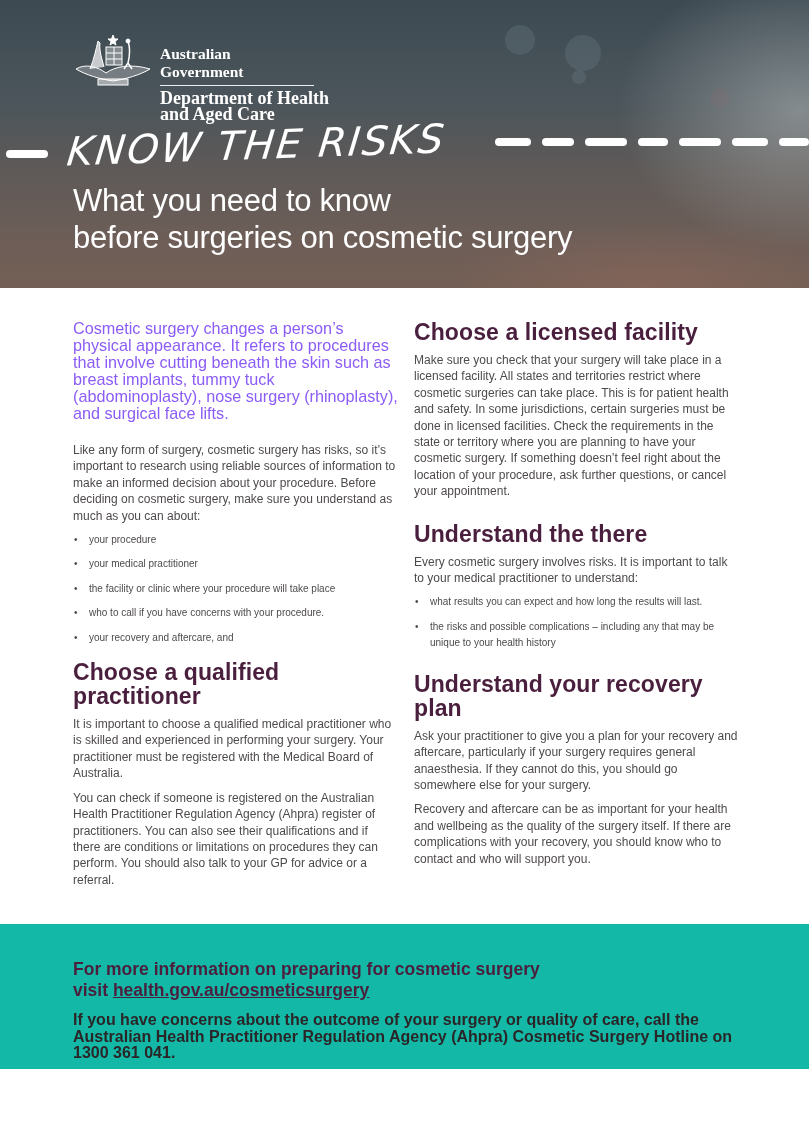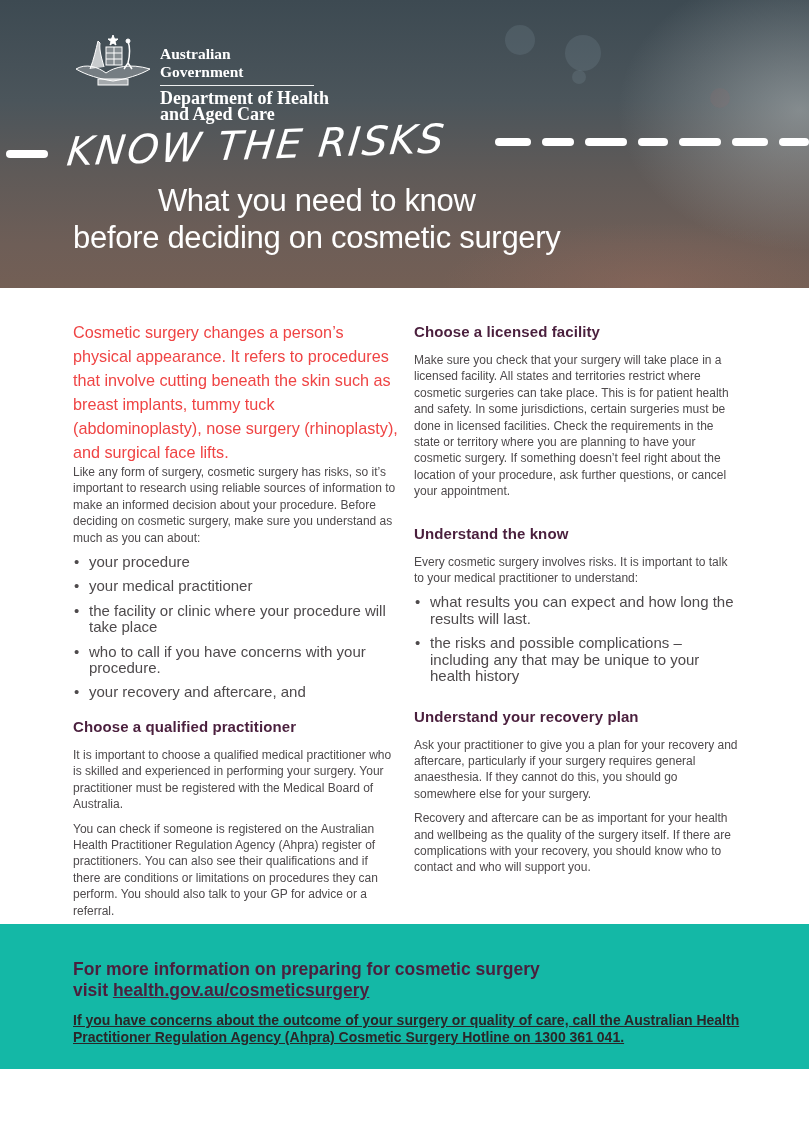--- a/index.html
+++ b/index.html
@@ -24,38 +24,38 @@
     .ktr-row { position: absolute; left: 0; top: 118px; width: 809px; height: 60px; }
     .ktr-dash-left { position: absolute; left: 6px; top: 32px; width: 42px; height: 8px; background: #fff; border-radius: 4px; }
     .ktr-title {
       position: absolute; left: 68px; top: 2px; color: #fff; font-family: "DejaVu Sans", sans-serif;
       font-size: 40px; font-style: italic; letter-spacing: 2px; transform: skewX(-8deg) rotate(-2deg);
       font-weight: normal; line-height: 50px;
     }
     .ktr-dashes { position: absolute; left: 495px; top: 20px; display: flex; gap: 11px; }
     .ktr-dashes span { display: block; height: 8px; background: #fff; border-radius: 4px; }
 
-    .subtitle { position: absolute; left: 73px; top: 182px; color: #fff; font-size: 31px; line-height: 37px; font-weight: normal; letter-spacing: -0.3px; text-align: center; }
+    .subtitle { position: absolute; left: 73px; top: 182px; color: #fff; font-size: 31px; line-height: 37px; font-weight: normal; letter-spacing: -0.3px; }
 
     .col { position: absolute; top: 320px; width: 325px; }
     .col-left { left: 73px; }
     .col-right { left: 414px; }
 
-    .lead { color: #ef4444; font-size: 16.2px; line-height: 24px; }
+    .lead { color: #8b5cf6; font-size: 16.2px; line-height: 17px; margin-bottom: 20px; }
     p.body { font-size: 12px; line-height: 16.4px; color: #4e4a4c; margin-bottom: 8px; }
     ul.bullets { list-style: none; margin-bottom: 12px; }
-    ul.bullets li { position: relative; padding-left: 16px; font-size: 15px; line-height: 16.4px; color: #4e4a4c; margin-bottom: 8px; }
+    ul.bullets li { position: relative; padding-left: 16px; font-size: 10px; line-height: 16.4px; color: #4e4a4c; margin-bottom: 8px; }
     ul.bullets li::before { content: "•"; position: absolute; left: 1px; top: 0; color: #4e4a4c; }
 
-    h2.sec { color: #4a1f3d; font-size: 15px; line-height: 24px; font-weight: bold; margin-bottom: 8px; letter-spacing: 0.1px; }
+    h2.sec { color: #4a1f3d; font-size: 23px; line-height: 24px; font-weight: bold; margin-bottom: 8px; letter-spacing: 0.1px; }
 
     .footer { position: absolute; left: 0; top: 924px; width: 809px; height: 145px; background: #14b8a6; }
     .footer-head { position: absolute; left: 73px; top: 35px; color: #4a1f3d; font-size: 17.5px; line-height: 21px; font-weight: bold; }
     .footer-head a { color: #4a1f3d; text-decoration: underline; }
-    .footer-note { position: absolute; left: 73px; top: 88px; width: 680px; color: #2a2628; font-size: 14px; line-height: 16.5px; font-weight: bold; text-decoration: underline; }
+    .footer-note { position: absolute; left: 73px; top: 88px; width: 680px; color: #2a2628; font-size: 16px; line-height: 16.5px; font-weight: bold; }
   </style>
 </head>
 <body>
 
 <div class="hero">
   <div class="bokeh" style="left:505px;top:25px;width:30px;height:30px;"></div>
   <div class="bokeh" style="left:565px;top:35px;width:36px;height:36px;"></div>
   <div class="bokeh" style="left:572px;top:70px;width:14px;height:14px;"></div>
   <div class="bokeh" style="left:710px;top:88px;width:20px;height:20px;background:rgba(150,110,110,0.18);"></div>
 
@@ -89,21 +89,21 @@
       <span style="width:42px"></span>
       <span style="width:30px"></span>
       <span style="width:42px"></span>
       <span style="width:36px"></span>
       <span style="width:30px"></span>
     </div>
   </div>
 
   <div class="subtitle">
     <div>What you need to know</div>
-    <div>before deciding on cosmetic surgery</div>
+    <div>before surgeries on cosmetic surgery</div>
   </div>
 </div>
 
 <div class="col col-left">
   <p class="lead">Cosmetic surgery changes a person’s physical appearance. It refers to procedures that involve cutting beneath the skin such as breast implants, tummy tuck (abdominoplasty), nose surgery (rhinoplasty), and surgical face lifts.</p>
   <p class="body">Like any form of surgery, cosmetic surgery has risks, so it’s important to research using reliable sources of information to make an informed decision about your procedure. Before deciding on cosmetic surgery, make sure you understand as much as you can about:</p>
   <ul class="bullets">
     <li>your procedure</li>
     <li>your medical practitioner</li>
     <li>the facility or clinic where your procedure will take place</li>
@@ -111,21 +111,21 @@
     <li>your recovery and aftercare, and</li>
   </ul>
   <h2 class="sec" style="margin-top:14px">Choose a qualified practitioner</h2>
   <p class="body">It is important to choose a qualified medical practitioner who is skilled and experienced in performing your surgery. Your practitioner must be registered with the Medical Board of Australia.</p>
   <p class="body">You can check if someone is registered on the Australian Health Practitioner Regulation Agency (Ahpra) register of practitioners. You can also see their qualifications and if there are conditions or limitations on procedures they can perform. You should also talk to your GP for advice or a referral.</p>
 </div>
 
 <div class="col col-right">
   <h2 class="sec">Choose a licensed facility</h2>
   <p class="body">Make sure you check that your surgery will take place in a licensed facility. All states and territories restrict where cosmetic surgeries can take place. This is for patient health and safety. In some jurisdictions, certain surgeries must be done in licensed facilities. Check the requirements in the state or territory where you are planning to have your cosmetic surgery. If something doesn’t feel right about the location of your procedure, ask further questions, or cancel your appointment.</p>
-  <h2 class="sec" style="margin-top:22px">Understand the know</h2>
+  <h2 class="sec" style="margin-top:22px">Understand the there</h2>
   <p class="body">Every cosmetic surgery involves risks. It is important to talk to your medical practitioner to understand:</p>
   <ul class="bullets">
     <li>what results you can expect and how long the results will last.</li>
     <li>the risks and possible complications – including any that may be unique to your health history</li>
   </ul>
   <h2 class="sec" style="margin-top:20px">Understand your recovery plan</h2>
   <p class="body">Ask your practitioner to give you a plan for your recovery and aftercare, particularly if your surgery requires general anaesthesia. If they cannot do this, you should go somewhere else for your surgery.</p>
   <p class="body">Recovery and aftercare can be as important for your health and wellbeing as the quality of the surgery itself. If there are complications with your recovery, you should know who to contact and who will support you.</p>
 </div>
 

